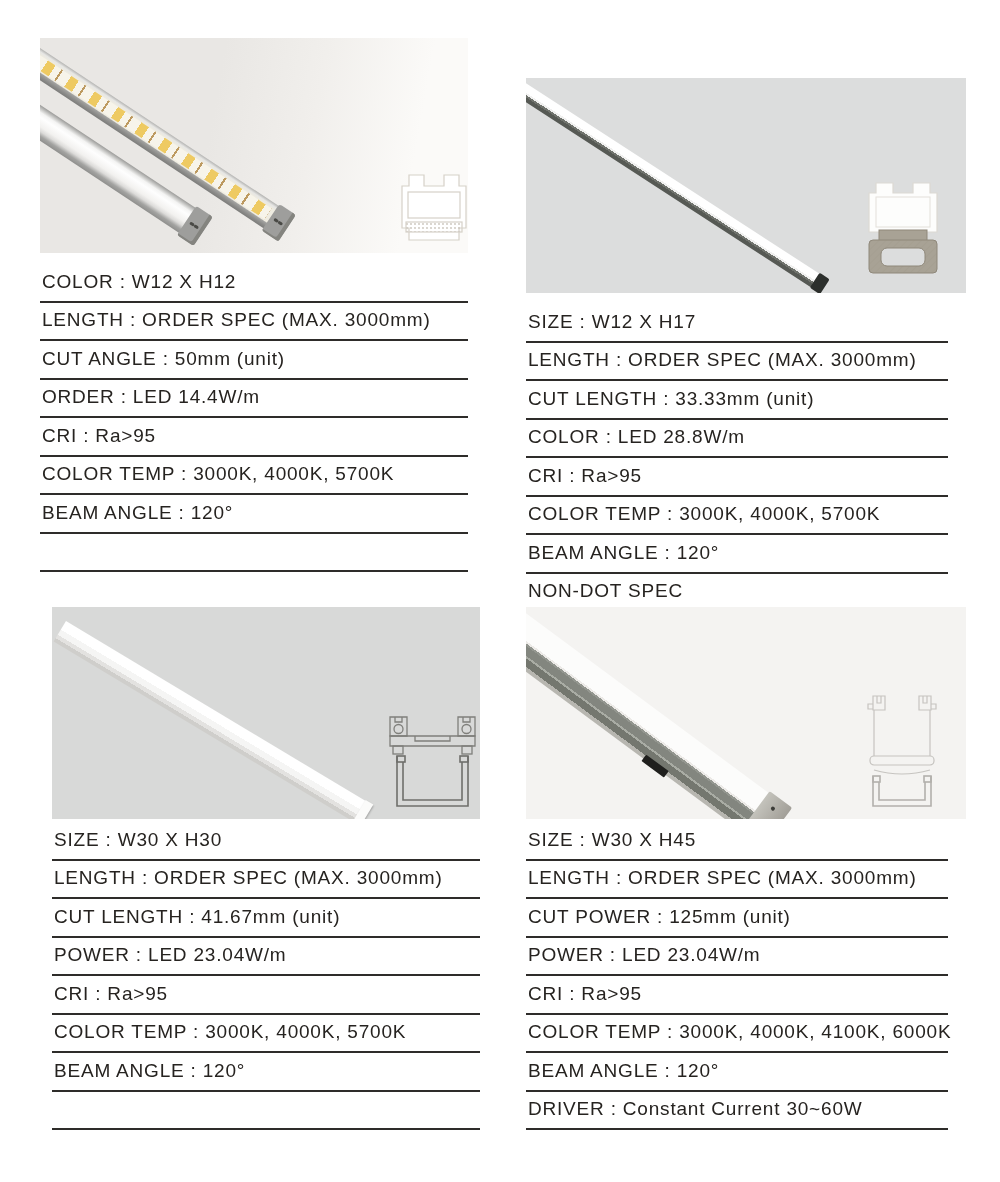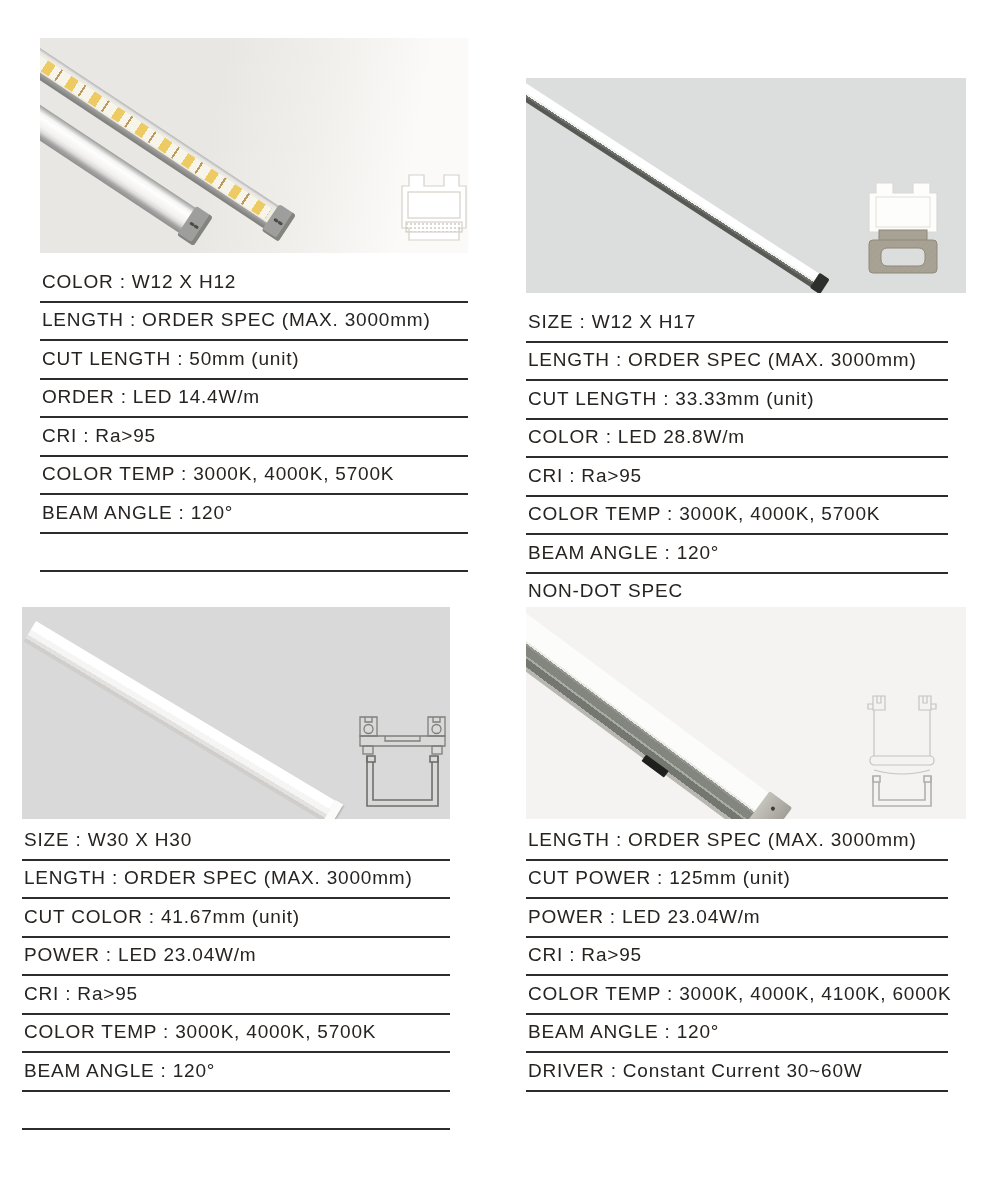--- a/index.html
+++ b/index.html
@@ -1,21 +1,21 @@
 <!DOCTYPE html>
 <html><head>
 <meta charset="utf-8">
 <style>
   html,body{margin:0;padding:0;background:#ffffff;}
   .sheet{position:relative;width:1000px;height:1182px;background:#ffffff;
          font-family:"Liberation Sans",sans-serif;overflow:hidden;}
   .product{position:absolute;}
   .p1{left:40px;top:38px;width:428px;}
   .p2{left:526px;top:38px;width:440px;margin-top:40px;}
-  .p3{left:22px;top:607px;width:428px;}
+  .p3{left:52px;top:607px;width:428px;}
   .p4{left:526px;top:607px;width:440px;}
 
   .photo{position:relative;overflow:hidden;}
   .p1 .photo,.p2 .photo{height:215px;}
   .p3 .photo,.p4 .photo{height:212px;}
   .photo1{background:linear-gradient(100deg,#e9e7e4 40%,#f1efec 62%,#fbfaf8 85%);}
   .photo2{background:#dcdddd;}
   .photo3{background:#d8d9d8;}
   .photo4{background:#f4f3f1;}
 
@@ -91,21 +91,21 @@
       </svg>
     </div>
     <ul class="specs">
       <li class="spec-row">
           <span class="spec-text">COLOR : W12 X H12</span>
         </li>
       <li class="spec-row">
           <span class="spec-text">LENGTH : ORDER SPEC (MAX. 3000mm)</span>
         </li>
       <li class="spec-row">
-          <span class="spec-text">CUT LENGTH : 50mm (unit)</span>
+          <span class="spec-text">CUT ANGLE : 50mm (unit)</span>
         </li>
       <li class="spec-row">
           <span class="spec-text">ORDER : LED 14.4W/m</span>
         </li>
       <li class="spec-row">
           <span class="spec-text">CRI : Ra&gt;95</span>
         </li>
       <li class="spec-row">
           <span class="spec-text">COLOR TEMP : 3000K, 4000K, 5700K</span>
         </li>
@@ -190,21 +190,21 @@
       </svg>
     </div>
     <ul class="specs">
       <li class="spec-row">
           <span class="spec-text">SIZE : W30 X H30</span>
         </li>
       <li class="spec-row">
           <span class="spec-text">LENGTH : ORDER SPEC (MAX. 3000mm)</span>
         </li>
       <li class="spec-row">
-          <span class="spec-text">CUT COLOR : 41.67mm (unit)</span>
+          <span class="spec-text">CUT LENGTH : 41.67mm (unit)</span>
         </li>
       <li class="spec-row">
           <span class="spec-text">POWER : LED 23.04W/m</span>
         </li>
       <li class="spec-row">
           <span class="spec-text">CRI : Ra&gt;95</span>
         </li>
       <li class="spec-row">
           <span class="spec-text">COLOR TEMP : 3000K, 4000K, 5700K</span>
         </li>
@@ -236,20 +236,23 @@
         <g fill="none" stroke="#b2b0ac" stroke-width="1.6">
           <path d="M12 82 V112 H70 V82"></path>
           <path d="M18 88 V106 H64 V88"></path>
           <rect x="12" y="82" width="7" height="6"></rect>
           <rect x="63" y="82" width="7" height="6"></rect>
         </g>
       </svg>
     </div>
     <ul class="specs">
       <li class="spec-row">
+          <span class="spec-text">SIZE : W30 X H45</span>
+        </li>
+      <li class="spec-row">
           <span class="spec-text">LENGTH : ORDER SPEC (MAX. 3000mm)</span>
         </li>
       <li class="spec-row">
           <span class="spec-text">CUT POWER : 125mm (unit)</span>
         </li>
       <li class="spec-row">
           <span class="spec-text">POWER : LED 23.04W/m</span>
         </li>
       <li class="spec-row">
           <span class="spec-text">CRI : Ra&gt;95</span>

